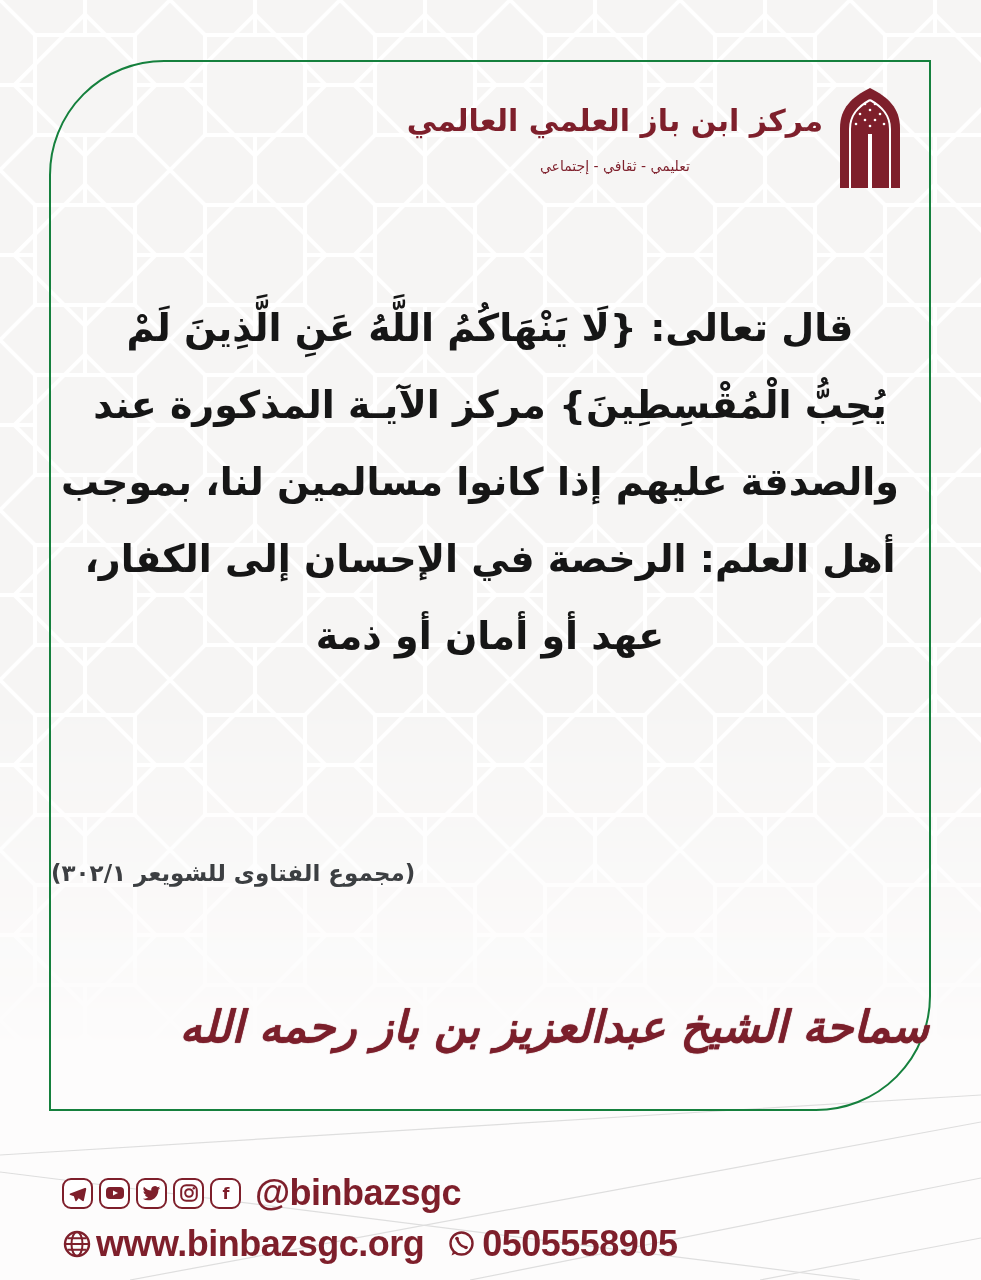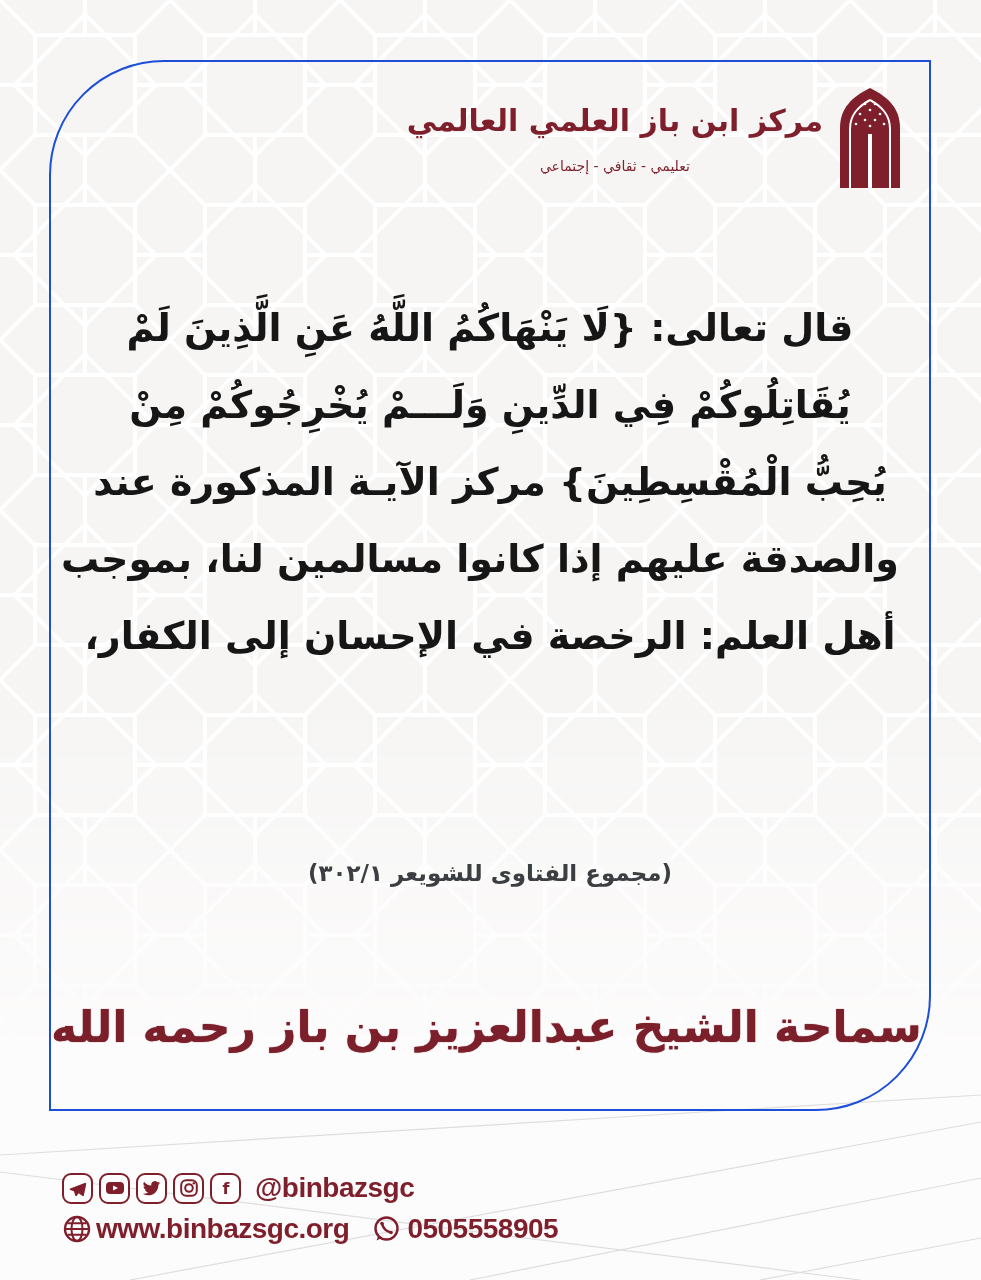--- a/index.html
+++ b/index.html
@@ -3,60 +3,61 @@
 <meta charset="utf-8">
 <style>
   html,body{margin:0;padding:0;}
   body{background:#ffffff;font-family:"DejaVu Sans",sans-serif;}
   .page{position:relative;width:981px;height:1280px;overflow:hidden;background:#fdfcfc;}
   .bg-pattern{position:absolute;left:0;top:0;z-index:0;}
   .bg-lines{position:absolute;left:0;top:1060px;z-index:0;}
 
   .card{
     position:absolute;left:49px;top:60px;width:878px;height:1047px;
-    border:2px solid #1d4ed8;border-radius:115px 0 115px 0;
+    border:2px solid #15803d;border-radius:115px 0 115px 0;
     background:transparent;z-index:1;
   }
 
   .logo-row{position:absolute;top:26px;right:28px;display:flex;align-items:center;gap:16px;}
   .logo-text{display:flex;flex-direction:column;align-items:center;}
   .logo-title{
     color:#7e1f2b;font-size:30px;font-weight:bold;direction:rtl;white-space:nowrap;
     font-family:"DejaVu Sans",sans-serif;letter-spacing:-1px;
   }
   .logo-tagline{
     color:#7e1f2b;font-size:14px;margin-top:20px;direction:rtl;letter-spacing:.5px;
   }
 
   .quote{
     position:absolute;top:228px;left:30px;right:30px;direction:rtl;text-align:center;
     color:#161616;font-weight:bold;font-size:38px;z-index:2;
   }
   .quote-line{line-height:77px;white-space:nowrap;text-align:center;}
 
   .citation{
-    position:absolute;top:798px;left:0;right:0;text-align:center;direction:rtl;
+    position:absolute;top:798px;left:0;right:0;text-align:left;direction:rtl;
     color:#3c3f42;font-size:23px;font-weight:600;
   }
 
   .signature{
-    position:absolute;top:920px;left:0;right:0;text-align:left;direction:rtl;
+    position:absolute;top:920px;left:0;right:0;text-align:right;direction:rtl;
     color:#7b1f2b;font-size:44px;font-weight:bold;line-height:90px;
     text-shadow:0 0 1px #7b1f2b;
+    font-style:italic;
   }
 
   .footer{position:absolute;left:62px;top:1172px;z-index:2;}
   .footer-row{display:flex;align-items:center;}
   .icon-box{
     width:31px;height:31px;border:2.5px solid #7e1f2b;border-radius:9px;
     display:flex;align-items:center;justify-content:center;margin-right:6px;box-sizing:border-box;
     background:#fff;
   }
   .handle,.site,.phone{
-    color:#7e1f2b;font-weight:bold;font-size:28px;letter-spacing:-0.5px;
+    color:#7e1f2b;font-weight:bold;font-size:36px;letter-spacing:-0.5px;
     font-family:"Liberation Sans","DejaVu Sans",sans-serif;
   }
   .handle{margin-left:8px;}
   .site{margin-left:4px;}
   .phone{margin-left:6px;}
   .row2{margin-top:9px;}
   .globe-wrap{display:flex;align-items:center;}
   .wa-wrap{display:flex;align-items:center;margin-left:22px;}
 </style>
 </head>
@@ -119,24 +120,24 @@
           <circle cx="36" cy="32" r="1.3"></circle>
             <circle cx="31" cy="38" r="1.3"></circle>
           <circle cx="17" cy="36" r="1.3"></circle>
             <circle cx="45" cy="36" r="1.3"></circle>
         </g>
       </svg>
     </div>
 
     <div class="quote">
       <div class="quote-line">قال تعالى: {لَا يَنْهَاكُمُ اللَّهُ عَنِ الَّذِينَ لَمْ</div>
-      <div class="quote-line">يُقَاتِلُوكُمْ فِي الدِّينِ وَلَـــمْ يُخْرِجُوكُمْ مِنْ</div>
       <div class="quote-line">يُحِبُّ الْمُقْسِطِينَ} مركز الآيـة المذكورة عند</div>
       <div class="quote-line">والصدقة عليهم إذا كانوا مسالمين لنا، بموجب</div>
       <div class="quote-line">أهل العلم: الرخصة في الإحسان إلى الكفار،</div>
+      <div class="quote-line">عهد أو أمان أو ذمة</div>
     </div>
 
     <div class="citation">(مجموع الفتاوى للشويعر ٣٠٢/١)</div>
 
     <div class="signature">سماحة الشيخ عبدالعزيز بن باز رحمه الله</div>
   </div>
 
   <div class="footer">
     <div class="footer-row">
       <span class="icon-box">

